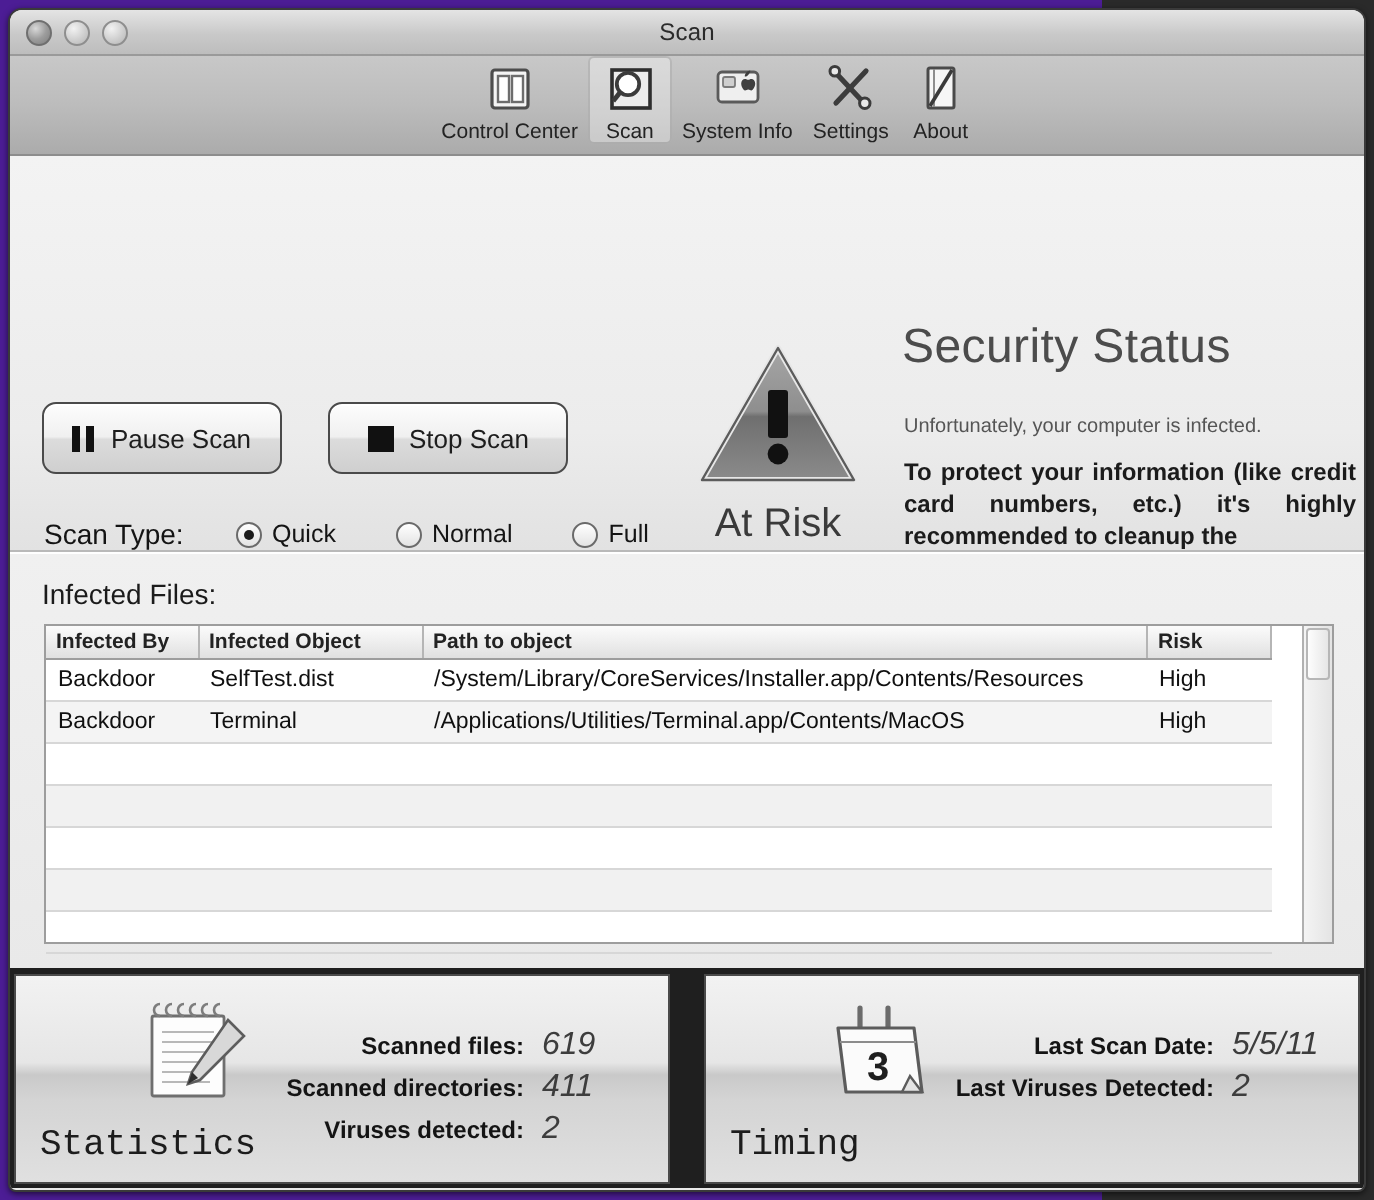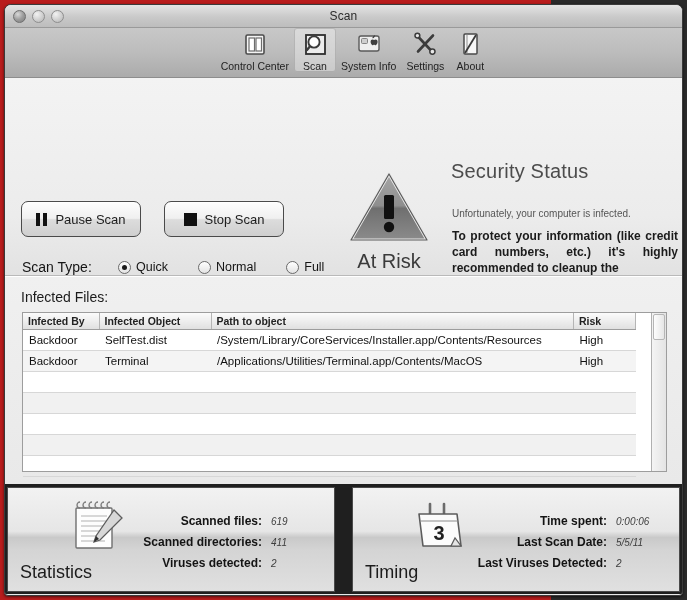--- a/index.html
+++ b/index.html
@@ -7,21 +7,21 @@
   html, body {
     width: 687px; height: 600px;
     background: #2a2a2a;
     font-family: "Liberation Sans", sans-serif;
     overflow: hidden;
   }
 
   #app {
     position: relative;
     width: 551px; height: 600px;
-    background: #b91c1c;
+    background: #4c1d95;
   }
 
   
   .window {
     position: absolute;
     left: 4px; top: 4px;
     width: 679px; height: 592px;
     border: 1px solid #3a3a3a;
     border-radius: 7px 7px 4px 4px;
     overflow: hidden;
@@ -135,21 +135,21 @@
     padding: 0 14px;
     display: flex; align-items: center;
     box-shadow: inset 0 1px 2px rgba(0,0,0,.18);
   }
 
   
   .warn-wrap { position: absolute; left: 337px; top: 92px; width: 94px; text-align: center; }
   .warn-label { font-size: 20px; color: #3a3a3a; margin-top: 2px; }
 
   
-  .sec-title { position: absolute; left: 446px; top: 82px; font-size: 20px; color: #4c4c4c; letter-spacing: .2px; }
+  .sec-title { position: absolute; left: 446px; top: 82px; font-size: 24px; color: #4c4c4c; letter-spacing: .2px; }
   .sec-p1 { position: absolute; left: 447px; top: 128px; width: 225px; font-size: 10px; color: #555; line-height: 15px; text-align: justify; }
   .sec-p2 { position: absolute; left: 447px; top: 150px; width: 226px; font-size: 12px; color: #1b1b1b; font-weight: bold; line-height: 16px; text-align: justify; }
 
   .btn-dark {
     position: absolute; left: 531px; top: 227px;
     width: 116px; height: 38px;
     border: 1px solid #2b2b2b; border-radius: 8px;
     background: linear-gradient(to bottom, #6e6e6e 0%, #5c5c5c 48%, #3f3f3f 52%, #383838 100%);
     color: #fff; font-size: 13px;
     display: flex; align-items: center; justify-content: center; gap: 7px;
@@ -205,26 +205,26 @@
     position: relative; height: 110px;
     background: #1f1f1f;
     display: flex; gap: 17px; padding: 3px 2px 2px 2px;
   }
   .box {
     position: relative; flex: 1 1 0;
     border: 1px solid #4a4a4a;
     background: linear-gradient(to bottom, #f2f2f2 0%, #e6e6e6 42%, #c9c9c9 48%, #d4d4d4 60%, #e0e0e0 100%);
     overflow: hidden;
   }
-  .box-title { position: absolute; left: 12px; bottom: 8px; font-size: 18px; color: #1c1c1c; }
+  .box-title { position: absolute; left: 12px; bottom: 8px; font-size: 18px; color: #1c1c1c; font-family: Liberation Mono, monospace; }
   .box-icon { position: absolute; left: 58px; top: 10px; }
   .stat-rows { position: absolute; right: 10px; top: 26px; width: 250px; }
   .stat-row { display: flex; justify-content: flex-end; align-items: baseline; height: 21px; }
   .stat-k { font-size: 12px; font-weight: bold; color: #141414; text-align: right; }
-  .stat-v { font-size: 10px; color: #3d3d3d; font-style: italic; width: 62px; text-align: left; padding-left: 9px; }
+  .stat-v { font-size: 16px; color: #3d3d3d; font-style: italic; width: 62px; text-align: left; padding-left: 9px; }
 </style>
 </head>
 <body>
 
 <div id="app">
   <div class="window">
 
     <div class="titlebar">
       <div class="traffic">
         <div class="light close"></div>
@@ -485,24 +485,20 @@
             <line x1="19" y1="6" x2="19" y2="18" stroke="#6b6b6b" stroke-width="2.6" stroke-linecap="round"></line>
             <line x1="33" y1="6" x2="33" y2="18" stroke="#6b6b6b" stroke-width="2.6" stroke-linecap="round"></line>
             <path d="M8 16 L46 16 L50 48 L12 48 Z" fill="#fbfbfb" stroke="#5c5c5c" stroke-width="1.6" stroke-linejoin="round"></path>
             <line x1="9" y1="23" x2="47" y2="23" stroke="#8c8c8c" stroke-width="1.1"></line>
             <text x="28" y="42" font-family="Liberation Sans, sans-serif" font-size="20" font-weight="bold" fill="#1f1f1f" text-anchor="middle">3</text>
             <path d="M50 48 L40 48 L44 40 Z" fill="#e4e4e4" stroke="#5c5c5c" stroke-width="1.2"></path>
           </svg>
         </span>
         <div class="stat-rows">
           <div class="stat-row">
-            <span class="stat-k">Time spent:</span>
-            <span class="stat-v">0:00:06</span>
-          </div>
-          <div class="stat-row">
             <span class="stat-k">Last Scan Date:</span>
             <span class="stat-v">5/5/11</span>
           </div>
           <div class="stat-row">
             <span class="stat-k">Last Viruses Detected:</span>
             <span class="stat-v">2</span>
           </div>
         </div>
         <div class="box-title">Timing</div>
       </div>

